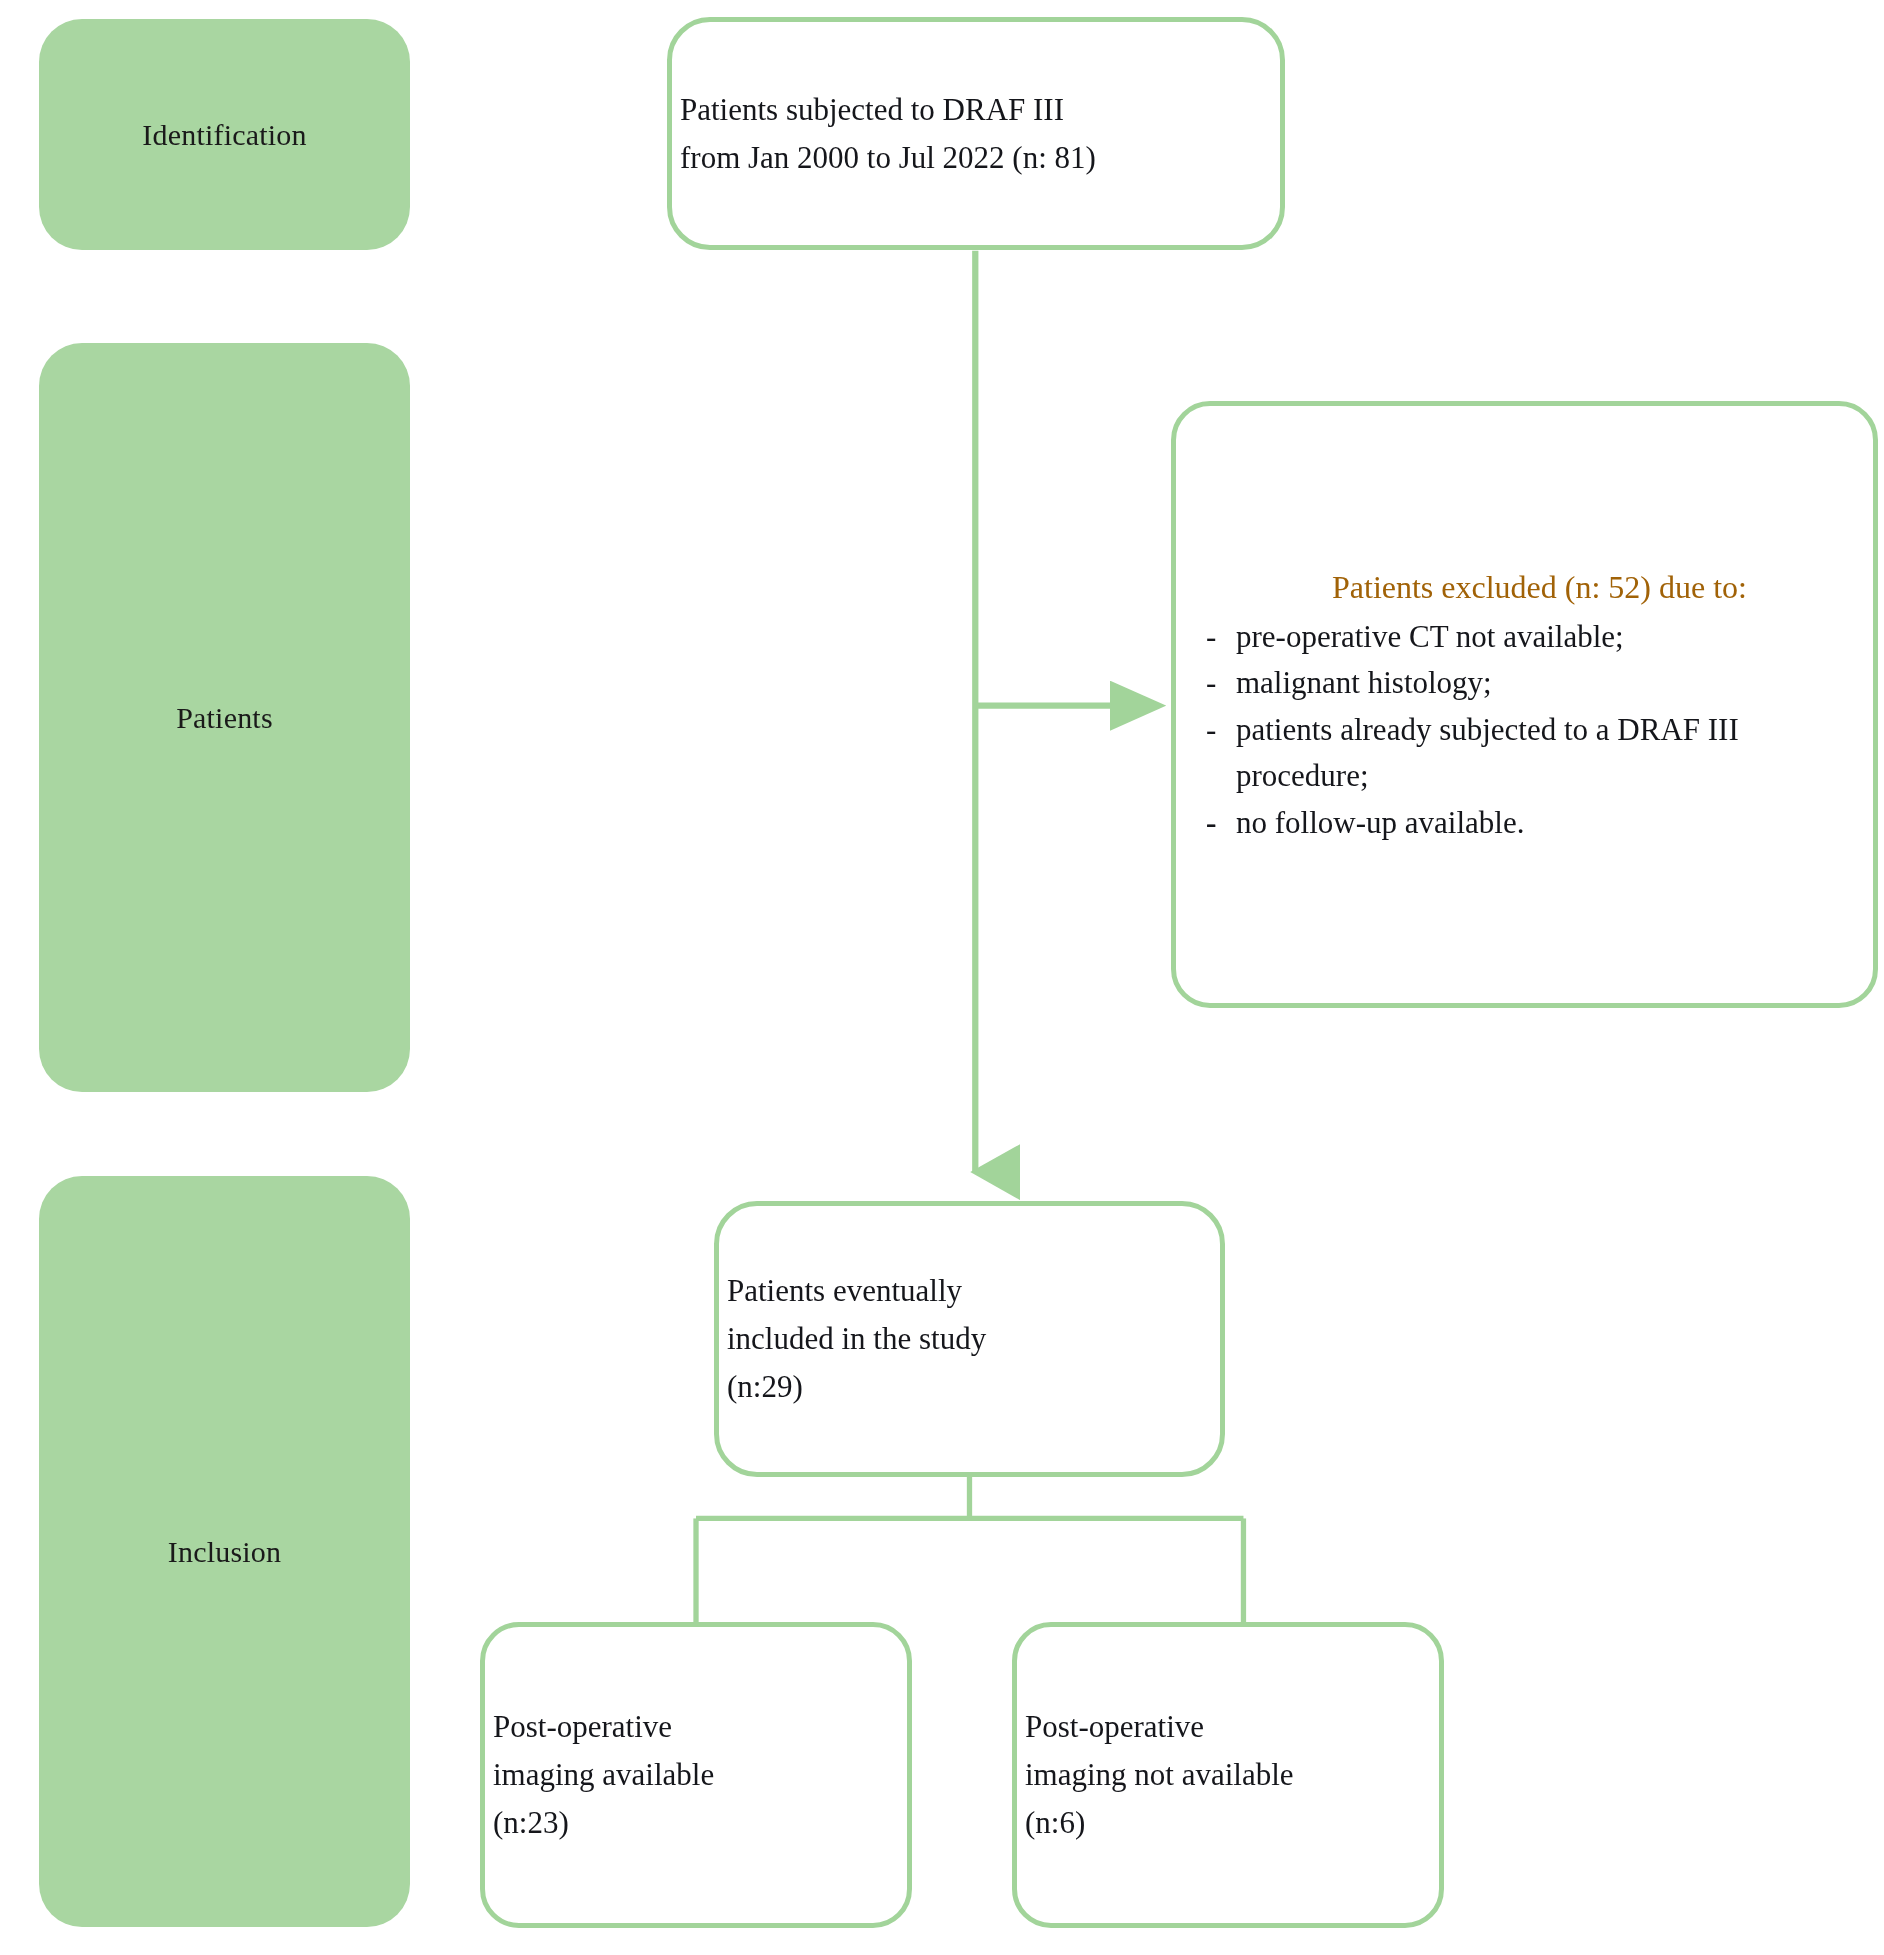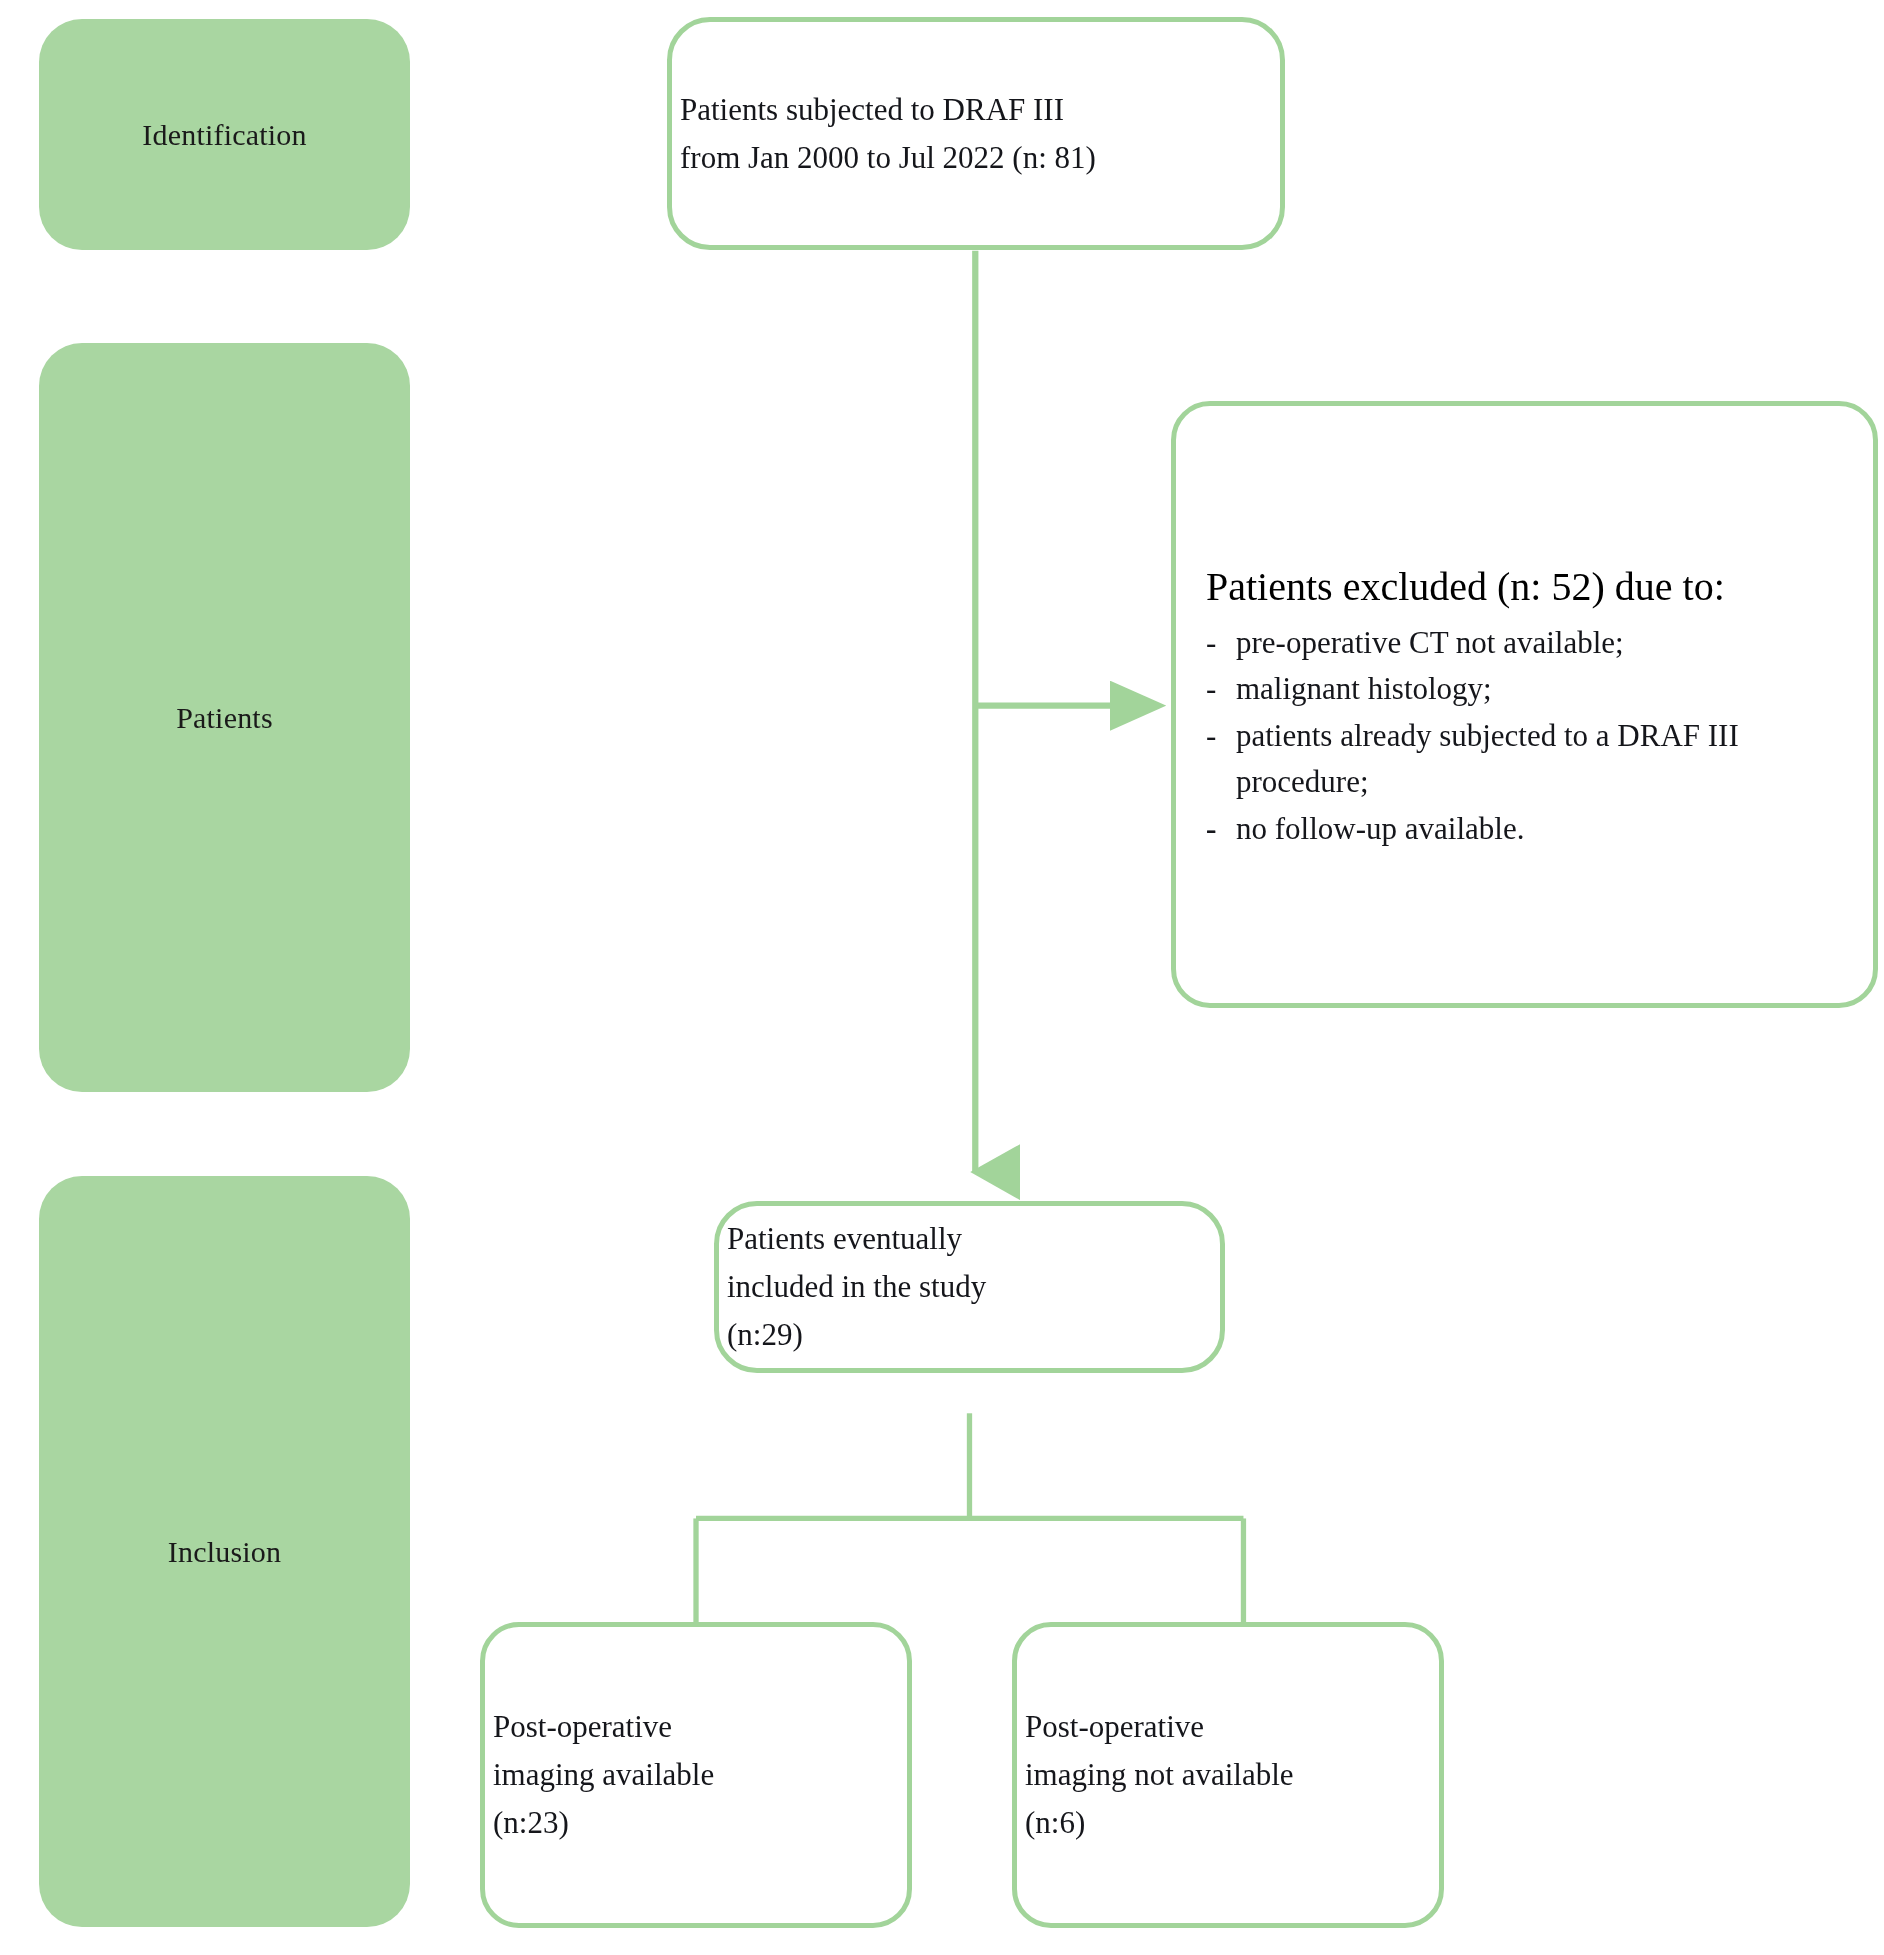--- a/index.html
+++ b/index.html
@@ -53,31 +53,32 @@
   .node-text {
     font-size: 31px;
     line-height: 1.55;
     color: #15161b;
     padding: 0 8px;
   }
   .node-text .ln { display: block; white-space: nowrap; }
 
   #node-identified { left: 667px; top: 17.4px;   width: 618px; height: 233px; }
   #node-excluded   { left: 1171px; top: 401px;  width: 707px; height: 607px; border-radius: 39px; }
-  #node-included   { left: 714px; top: 1201px; width: 511px; height: 172px; }
+  #node-included   { left: 714px; top: 1201px; width: 511px; height: 276px; }
   #node-img-yes    { left:  480px; top: 1622px; width:  432px; height: 306px; border-radius: 39px; }
   #node-img-no     { left: 1012px; top: 1622px; width:  432px; height: 306px; border-radius: 39px; }
 
   
   .excl-head {
-    font-size: 40px;
+    font-size: 32px;
     line-height: 1.5;
     padding: 0 0 2.9px 30px;
-    color: #000000;
+    color: #a16207;
     white-space: nowrap;
+    text-align: center;
   }
   .excl-list {
     list-style: none;
     margin: 0;
     padding: 0 0 0 30px;
     font-size: 31px;
     line-height: 1.5;
     color: #15161b;
   }
   .excl-list li {

